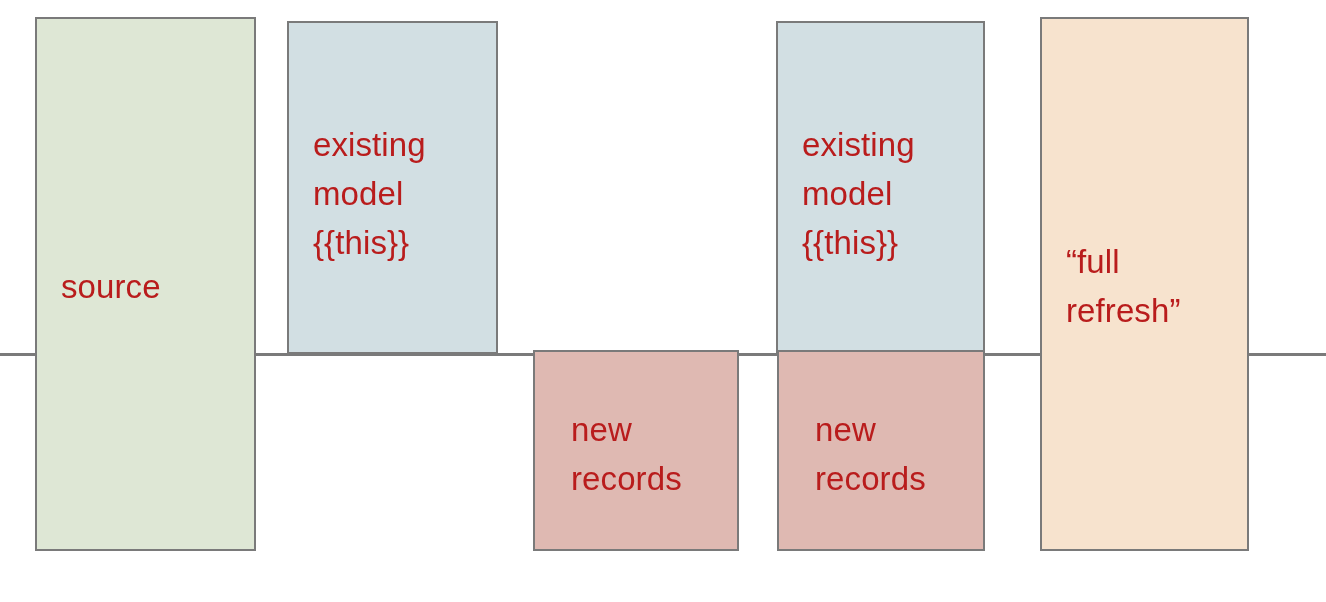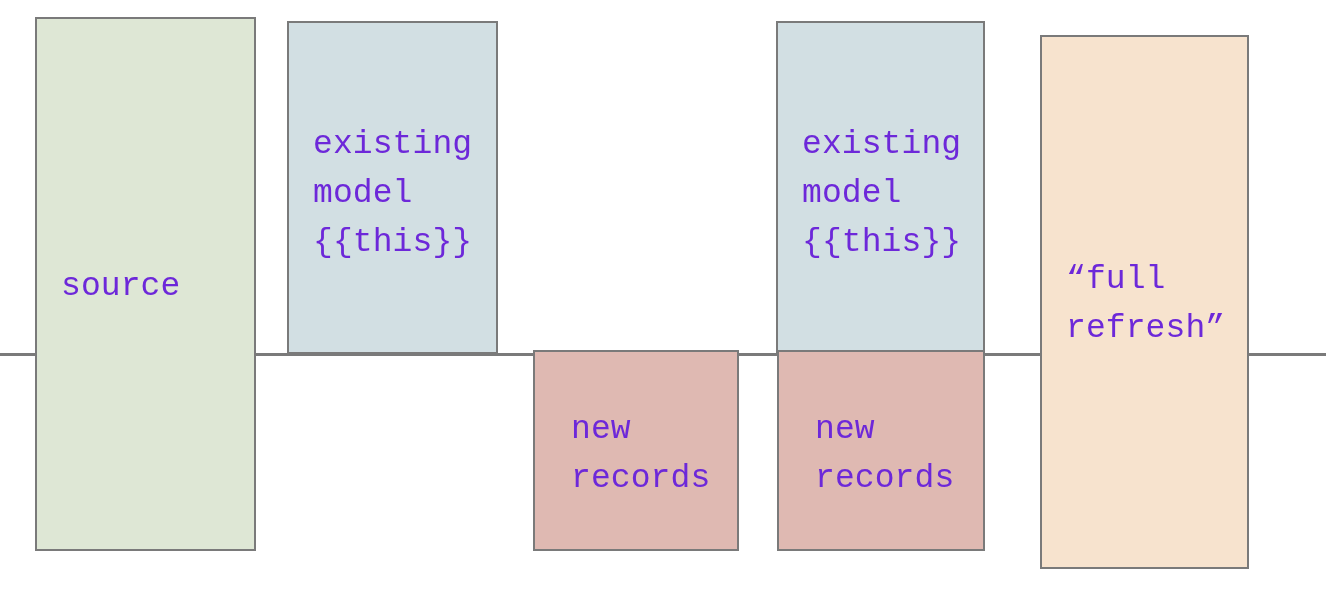--- a/index.html
+++ b/index.html
@@ -33,27 +33,26 @@
     box-sizing: border-box;
     border: 2px solid #7a7a7a;
     z-index: 2;
     display: flex;
     align-items: center;
     justify-content: flex-start;
   }
   .block-label {
     font-size: 33px;
     line-height: 1.48;
-    color: #6d28d9;
+    color: #b91c1c;
     padding-left: 24px;
     padding-right: 10px;
     white-space: pre-line;
     text-align: left;
     letter-spacing: 0.1px;
-    font-family: Liberation Mono, monospace;
   }
   
   .blk-source {
     left: 35px;  top: 17px;
     width: 221px; height: 534px;
   }
   .blk-existing-1 {
     left: 287px; top: 21px;
     width: 211px; height: 333px;
   }
@@ -63,21 +62,21 @@
   }
   .blk-existing-2 {
     left: 776px; top: 21px;
     width: 209px; height: 333px;
   }
   .blk-new-2 {
     left: 777px; top: 350px;
     width: 208px; height: 201px;
   }
   .blk-full-refresh {
-    left: 1040px; top: 35px;
+    left: 1040px; top: 17px;
     width: 209px; height: 534px; align-items: center;
   }
   
   .blk-existing-1 .block-label,
   .blk-existing-2 .block-label { align-self: flex-start; margin-top: 98px; }
   .blk-source .block-label { align-self: center; margin-top: 6px; }
   .blk-new-1 .block-label,
   .blk-new-2 .block-label { align-self: center; margin-top: 9px; padding-left: 36px; }
   .blk-full-refresh .block-label { align-self: center; margin-top: 6px; }
 </style>

